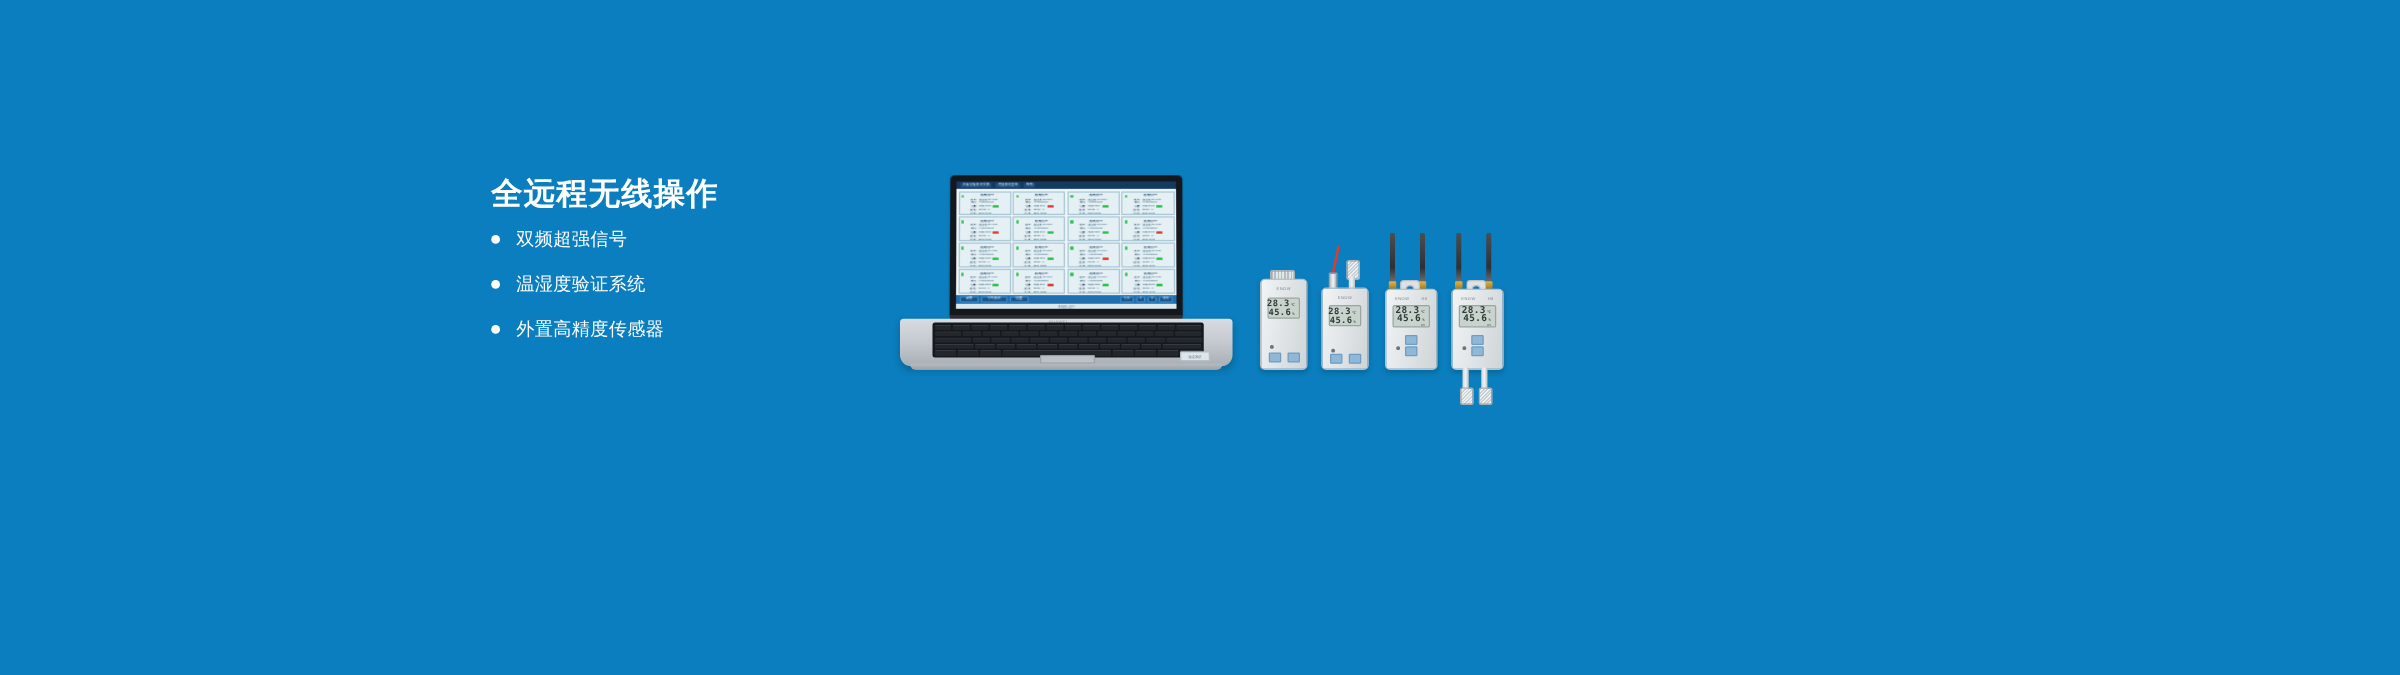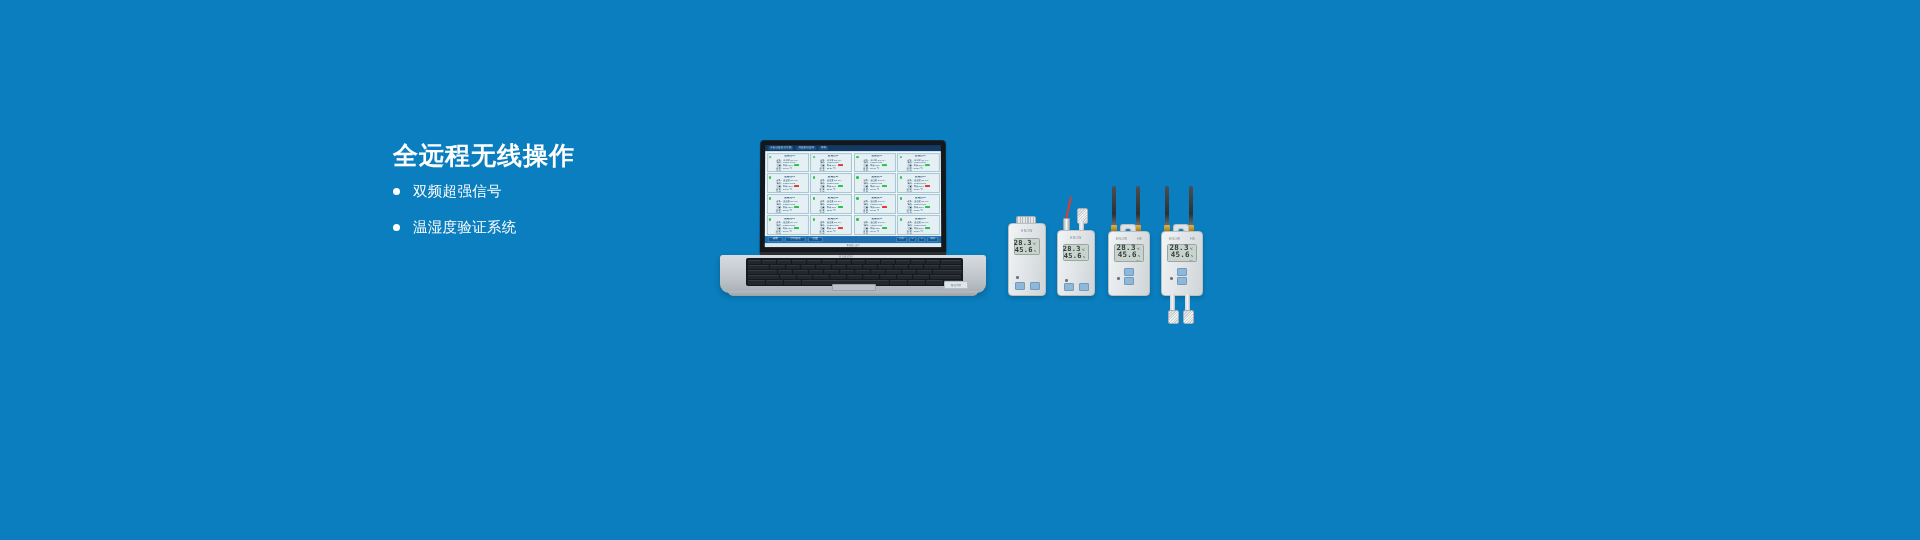--- a/index.html
+++ b/index.html
@@ -232,20 +232,24 @@
     <div class="title">全远程无线操作</div>
     <ul class="bullets">
       <li>
         <span class="dot"></span>
         <span>双频超强信号</span>
       </li>
       <li>
         <span class="dot"></span>
         <span>温湿度验证系统</span>
       </li>
+      <li>
+        <span class="dot"></span>
+        <span>外置高精度传感器</span>
+      </li>
     </ul>
   </div>
 
   <div class="laptop">
 
     <div class="lid">
       <div class="screen">
 
         <div class="app-menubar">
           <span class="mi">设备管理 数据采集</span>

